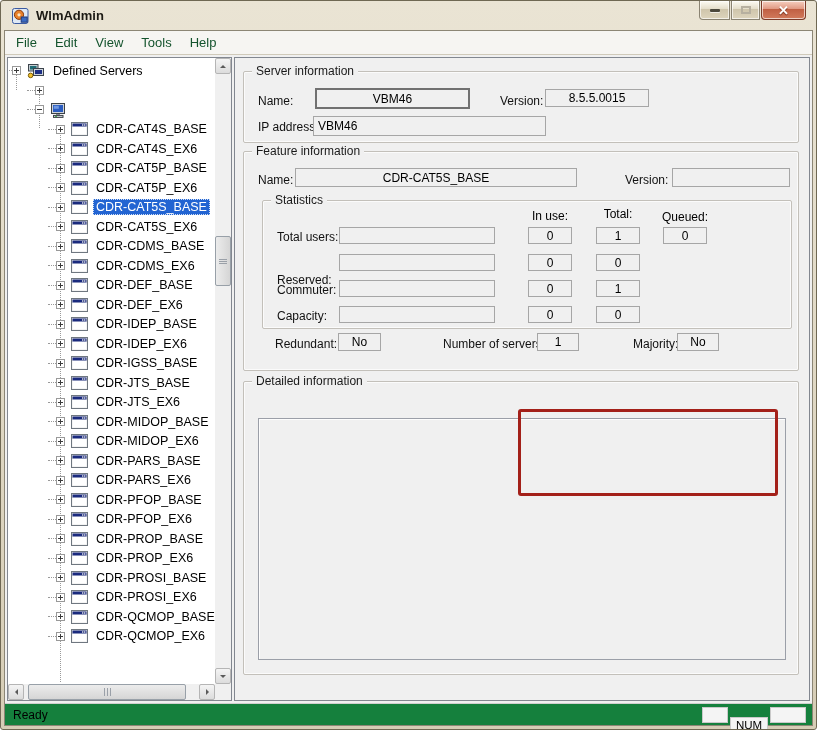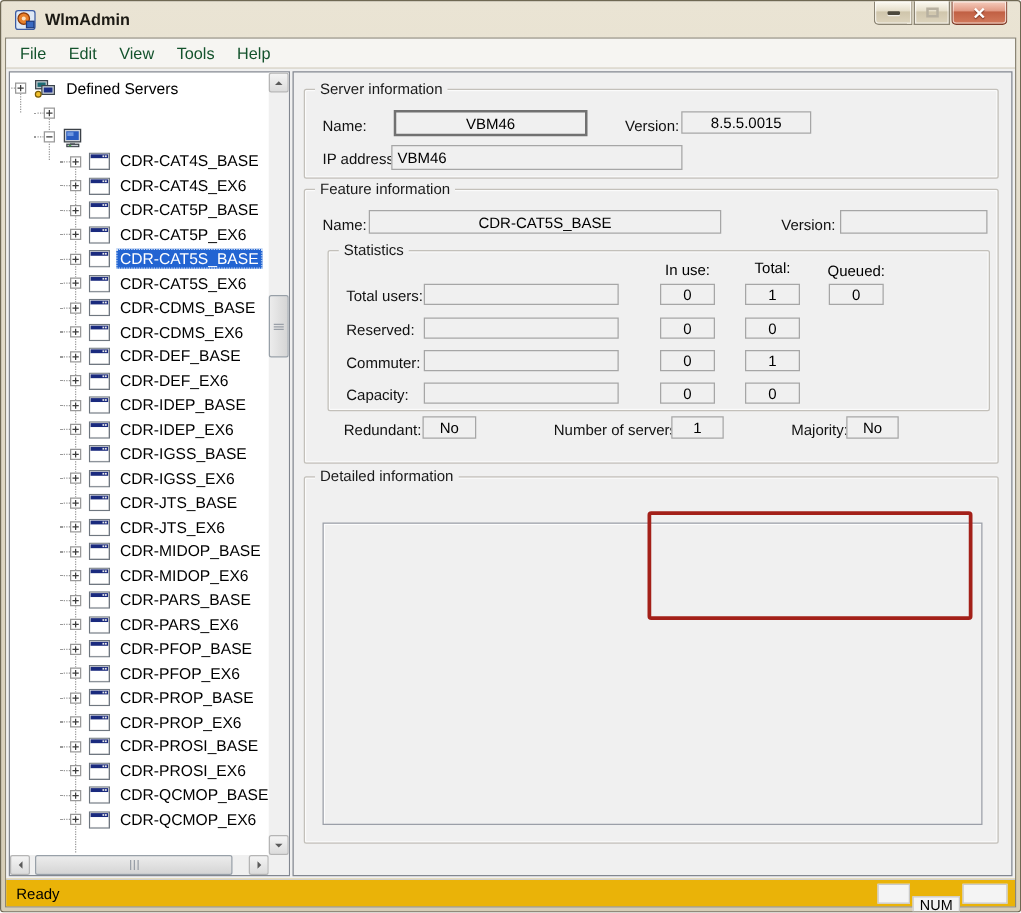--- a/index.html
+++ b/index.html
@@ -113,21 +113,21 @@
   
   .ctable{ position:absolute; background:#fff; border:1px solid #828790; overflow:hidden; }
   .ctable .hdr{ display:flex; height:18px; background:linear-gradient(#ffffff,#f2f2f2); border-bottom:1px solid #d5d5d5; }
   .ctable .hcell{ padding:2px 4px 0; font-size:12px; border-right:1px solid #d9d9d9; flex:0 0 auto; }
   .ctable .body{ position:absolute; left:0; right:17px; top:18px; bottom:0; overflow:hidden; }
   .crow{ display:flex; height:19px; align-items:center; }
   .ccell{ padding:0 4px; font-size:12px; white-space:nowrap; overflow:hidden; flex:0 0 auto; }
 
   
   .statusbar{
-    flex:0 0 auto; height:22px; background:#eab308; border-top:1px solid #cfcfcf;
+    flex:0 0 auto; height:22px; background:#15803d; border-top:1px solid #cfcfcf;
     display:flex; align-items:center; padding:0 6px 0 8px; font-size:12px;
   }
   .sb-spacer{ flex:1; }
   .sb-cell{ height:16px; border:1px solid #c9c9c9; background:#f4f4f4; margin-left:2px; display:flex; align-items:center; justify-content:center; font-size:11.5px; }
   .sb-cell.c1{ width:26px; } .sb-cell.c2{ width:38px;margin-top:20px; } .sb-cell.c3{ width:36px; }
 
   .stat-header{ position:absolute; font-size:12px; text-align:center; width:64px; }
 </style>
 </head>
 <body>
@@ -441,37 +441,20 @@
               </span>
               <span class="tree-icon">
                 <svg width="17" height="14" viewBox="0 0 17 14">
                   <rect x="0.5" y="0.5" width="16" height="13" fill="#e9e9e9" stroke="#6f7780"></rect>
                   <rect x="1.5" y="1.5" width="14" height="3.2" fill="#1a2a7e"></rect>
                   <rect x="11" y="2.3" width="1.4" height="1.4" fill="#e8e8e8"></rect>
                   <rect x="13" y="2.3" width="1.4" height="1.4" fill="#e8e8e8"></rect>
                   <rect x="1.5" y="4.7" width="14" height="7.8" fill="#ffffff"></rect>
                 </svg>
               </span>
-              <span class="tree-label">CDR-IGSS_EX6</span>
-            </div>
-            <div class="tree-row">
-              <span class="stub" style="left: 40px; width: 8px;"></span>
-              <span class="exp" style="margin-left: 48px;">
-                <i class="h"></i>
-                <i class="v"></i>
-              </span>
-              <span class="tree-icon">
-                <svg width="17" height="14" viewBox="0 0 17 14">
-                  <rect x="0.5" y="0.5" width="16" height="13" fill="#e9e9e9" stroke="#6f7780"></rect>
-                  <rect x="1.5" y="1.5" width="14" height="3.2" fill="#1a2a7e"></rect>
-                  <rect x="11" y="2.3" width="1.4" height="1.4" fill="#e8e8e8"></rect>
-                  <rect x="13" y="2.3" width="1.4" height="1.4" fill="#e8e8e8"></rect>
-                  <rect x="1.5" y="4.7" width="14" height="7.8" fill="#ffffff"></rect>
-                </svg>
-              </span>
               <span class="tree-label">CDR-JTS_BASE</span>
             </div>
             <div class="tree-row">
               <span class="stub" style="left: 40px; width: 8px;"></span>
               <span class="exp" style="margin-left: 48px;">
                 <i class="h"></i>
                 <i class="v"></i>
               </span>
               <span class="tree-icon">
                 <svg width="17" height="14" viewBox="0 0 17 14">
@@ -746,21 +729,21 @@
             <span class="stat-header" style="left:390px; top:9px;">Queued:</span>
             <div id="statrows">
                 <div>
                   <span class="flabel" style="left:14px; top:29px;">Total users:</span>
                   <div class="sunkbox" style="left:76px; top:26px; width:156px; height:17px;"></div>
                   <div class="sunkbox" style="left:265px; top:26px; width:44px; height:17px;">0</div>
                   <div class="sunkbox" style="left:333px; top:26px; width:44px; height:17px;">1</div>
                   <div class="sunkbox" style="left:400px; top:26px; width:44px; height:17px;">0</div>
                 </div>
                 <div>
-                  <span class="flabel" style="left:14px; top:56px;">Reserved:</span>
+                  <span class="flabel" style="left:14px; top:72px;">Reserved:</span>
                   <div class="sunkbox" style="left:76px; top:53px; width:156px; height:17px;"></div>
                   <div class="sunkbox" style="left:265px; top:53px; width:44px; height:17px;">0</div>
                   <div class="sunkbox" style="left:333px; top:53px; width:44px; height:17px;">0</div>
                 </div>
                 <div>
                   <span class="flabel" style="left:14px; top:82px;">Commuter:</span>
                   <div class="sunkbox" style="left:76px; top:79px; width:156px; height:17px;"></div>
                   <div class="sunkbox" style="left:265px; top:79px; width:44px; height:17px;">0</div>
                   <div class="sunkbox" style="left:333px; top:79px; width:44px; height:17px;">1</div>
                 </div>

